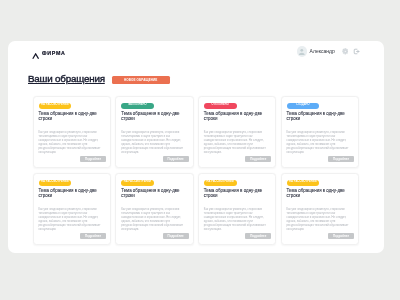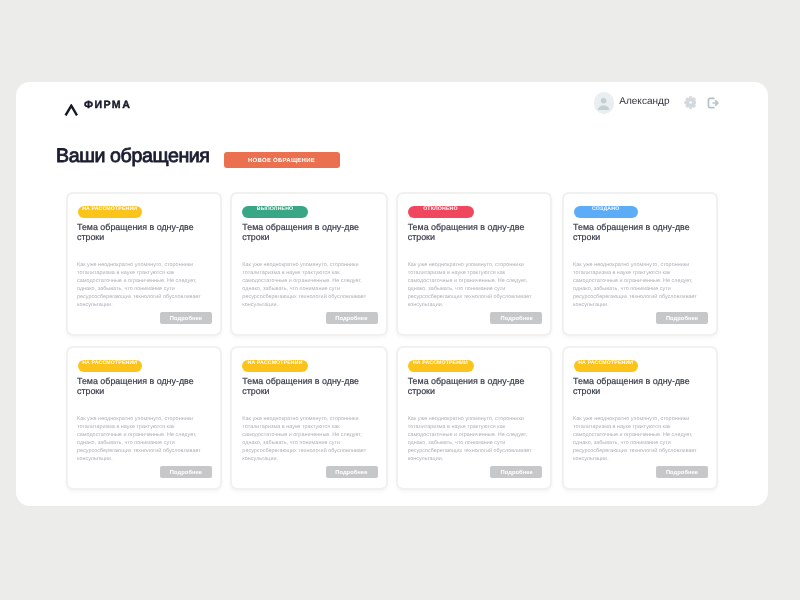--- a/index.html
+++ b/index.html
@@ -14,21 +14,21 @@
   .logo-text{font-size:5.3px;font-weight:700;letter-spacing:.72px;color:#16182a;line-height:1;-webkit-text-stroke:0.2px #16182a;}
 
   .user{position:absolute;left:288.8px;top:5.2px;display:flex;align-items:center;}
   .avatar{width:10.5px;height:10.5px;border-radius:50%;background:#e9eef0;display:flex;align-items:center;justify-content:center;flex:none;}
   .uname{font-size:5.0px;color:#2f333c;letter-spacing:.02px;margin-left:2.3px;}
   .icon-btn{display:flex;align-items:center;justify-content:center;width:7px;height:7px;flex:none;}
   .icon-gear{margin-left:6.8px;}
   .icon-exit{margin-left:4.6px;}
 
   
-  .title{position:absolute;left:20px;top:26.3px;font-size:9.8px;font-weight:400;color:#1b1e31;letter-spacing:-.2px;line-height:1;-webkit-text-stroke:0.42px #1b1e31;}
+  .title{position:absolute;left:20px;top:26.3px;font-size:9.8px;font-weight:400;color:#1b1e31;letter-spacing:-.2px;line-height:1;text-decoration:underline;-webkit-text-stroke:0.42px #1b1e31;}
   .newbtn{position:absolute;left:104px;top:34.5px;width:57.5px;height:8.3px;background:#eb7050;border-radius:1.5px;display:flex;align-items:center;justify-content:center;color:#fff;font-size:3.0px;font-weight:700;letter-spacing:.13px;border:none;padding:0;font-family:inherit;}
 
   
   .grid{position:absolute;left:24.5px;top:54.5px;width:326.5px;display:grid;grid-template-columns:repeat(4,1fr);gap:5px 4.2px;}
   .card{height:72px;background:#fff;border:0.7px solid #f1f1f1;border-radius:3.5px;box-sizing:border-box;padding:6px 5.0px 0 5.0px;position:relative;box-shadow:0 0.6px 1.6px rgba(40,40,55,.045);}
 
   .badge{display:flex;align-items:center;justify-content:center;height:6.2px;padding:0 2.6px;border-radius:3.1px;font-size:2.6px;font-weight:700;letter-spacing:.08px;color:#fff;white-space:nowrap;width:max-content;min-width:27.5px;line-height:1;}
   .b-yellow{background:#fcc31b;}
   .b-green{background:#39a786;}
   .b-red{background:#f0475e;}

